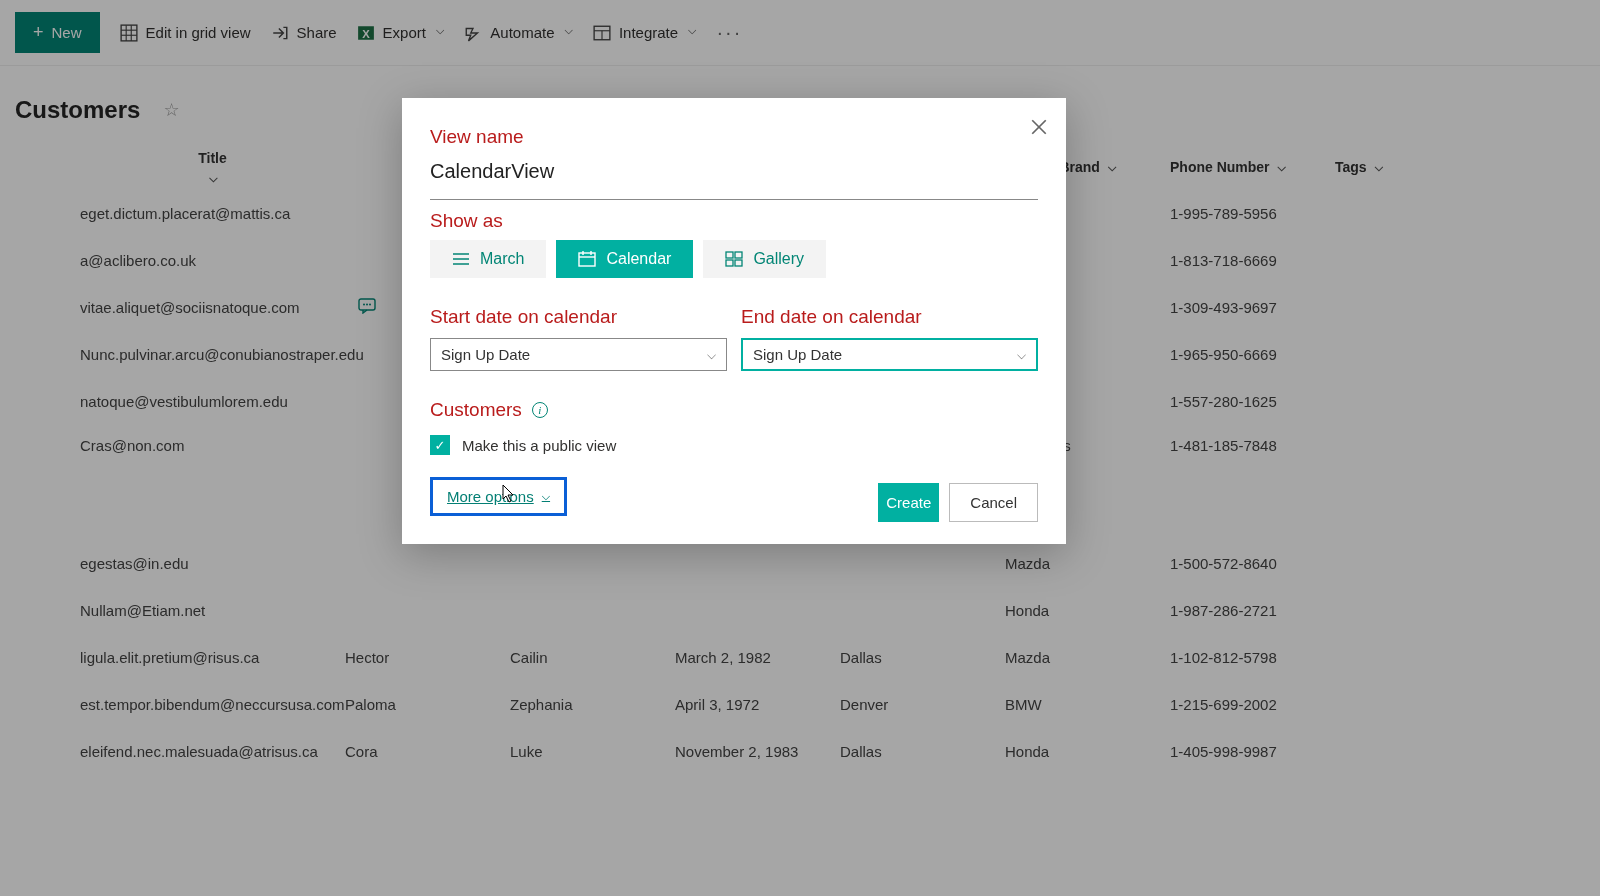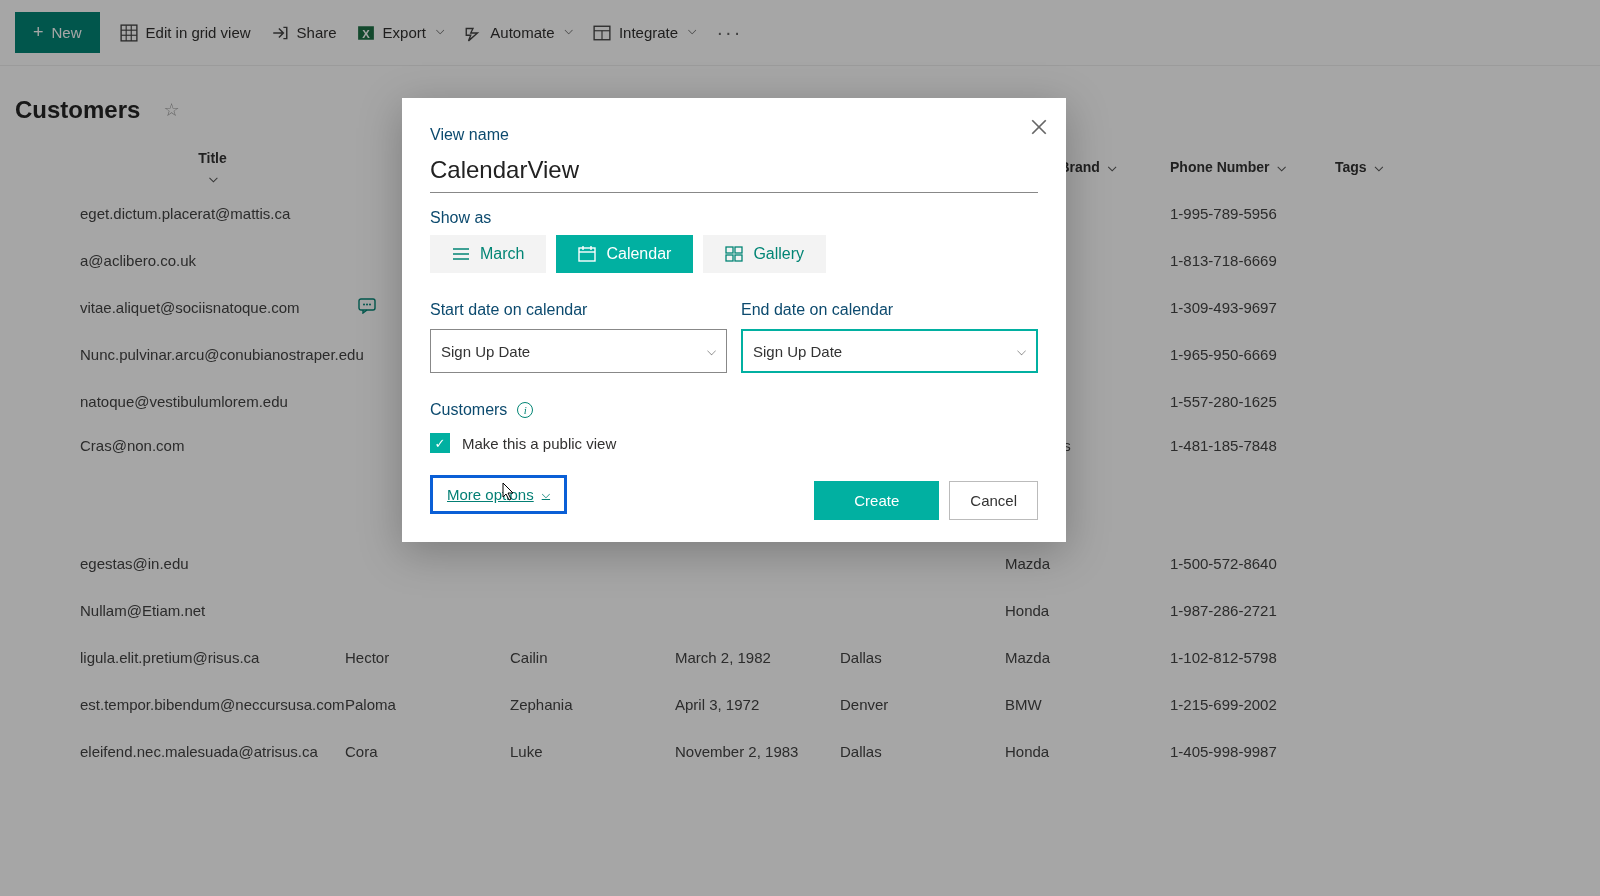--- a/index.html
+++ b/index.html
@@ -24,40 +24,40 @@
 .trow { height: 47px; color: #444; font-size: 15px; position:relative; }
 .trow .td:first-child { padding-left: 65px; }
 .comment-ico { position: absolute; left: 358px; color: #028575; font-size: 16px; }
 .tags-cell { display:flex; flex-direction:column; gap:4px; align-items:flex-start; }
 .tag { padding: 3px 10px; border-radius: 14px; font-size: 13px; white-space:nowrap; }
 .tag.yellow { background:#fef3d1; color:#6b5400; }
 .tag.purple { background:#e5d5f5; color:#5a3d8a; }
 .tag.gray { background:#e8e8e8; color:#555; }
 .modal { position: absolute; left: 402px; top: 98px; width: 664px; background: #fff; box-shadow: 0 10px 40px rgba(0,0,0,0.25); z-index: 10; padding: 28px 28px 28px 28px; }
 .modal-close { position: absolute; right: 18px; top: 18px; cursor: pointer; color: #666; font-size: 22px; background:none; border:none; }
-.modal label.sm { font-size: 16px; color: #0c4a6e; display: block; margin-bottom: 8px; }
-.view-name-input { width: 100%; border: none; border-bottom: 1px solid #888; font-size: 24px; padding: 4px 0 8px; outline: none; color: #222; margin-bottom: 16px; }
+.modal label.sm { font-size: 19px; color: #b91c1c; display: block; margin-bottom: 8px; }
+.view-name-input { width: 100%; border: none; border-bottom: 1px solid #888; font-size: 20px; padding: 4px 0 16px; outline: none; color: #222; margin-bottom: 10px; }
 .show-as { display: flex; gap: 10px; margin-bottom: 28px; }
 .show-as button { border: none; padding: 10px 22px; font-size: 16px; display: flex; align-items: center; gap: 10px; cursor: pointer; background: #f3f3f3; color: #028575; }
 .show-as button.active { background: #01b0a1; color: #fff; }
 .show-as button .ico { display:flex; }
 .date-row { display: flex; gap: 14px; margin-bottom: 28px; }
 .date-col { flex: 1; }
-.sel { width: 100%; height: 44px; border: 1px solid #888; padding: 0 10px; display: flex; align-items: center; justify-content: space-between; cursor: pointer; margin-top: 10px; font-size: 15px; color: #333; }
+.sel { width: 100%; height: 33px; border: 1px solid #888; padding: 0 10px; display: flex; align-items: center; justify-content: space-between; cursor: pointer; margin-top: 10px; font-size: 15px; color: #333; }
 .sel.teal { border: 2px solid #01b0a1; }
 .sel .schev { color: #666; font-size: 12px; }
 .vis-head { display: flex; align-items: center; gap: 10px; margin-bottom: 14px; }
 .info-ico { width: 16px; height: 16px; border: 1.5px solid #028575; border-radius: 50%; display: flex; align-items: center; justify-content: center; font-size: 11px; color: #028575; font-style: italic; font-family: serif; }
 .check-row { display: flex; align-items: center; gap: 12px; margin-bottom: 18px; font-size: 15px; }
 .checkbox { width: 20px; height: 20px; background: #01b0a1; display: flex; align-items: center; justify-content: center; color: #fff; font-size:13px; }
 .more-opts-box { border: 3px solid #0a5fd6; padding: 8px 14px; display: inline-block; margin-top:4px; position:relative; }
 .more-opts { color: #037f74; text-decoration: underline; font-size: 15px; display: flex; align-items: center; gap: 6px; cursor: pointer; }
 .cursor { position:absolute; left:66px; top:3px; font-size:18px; color:#000; pointer-events:none; }
 .modal-actions { position: absolute; right: 28px; bottom: 22px; display: flex; gap: 10px; }
-.btn-primary { background: #01b0a1; color: #fff; border: none; padding: 10px 40px; font-size: 15px; cursor: pointer; }
+.btn-primary { background: #01b0a1; color: #fff; border: none; padding: 10px 8px; font-size: 15px; cursor: pointer; }
 .btn-secondary { background: #fff; border: 1px solid #bbb; padding: 10px 20px; font-size: 15px; cursor: pointer; color: #333; }
 svg { flex-shrink:0; }
 </style>
 </head>
 <body>
 
 <div class="background">
   <div class="toolbar">
     <button class="new-btn">
       <span class="plus">+</span>

